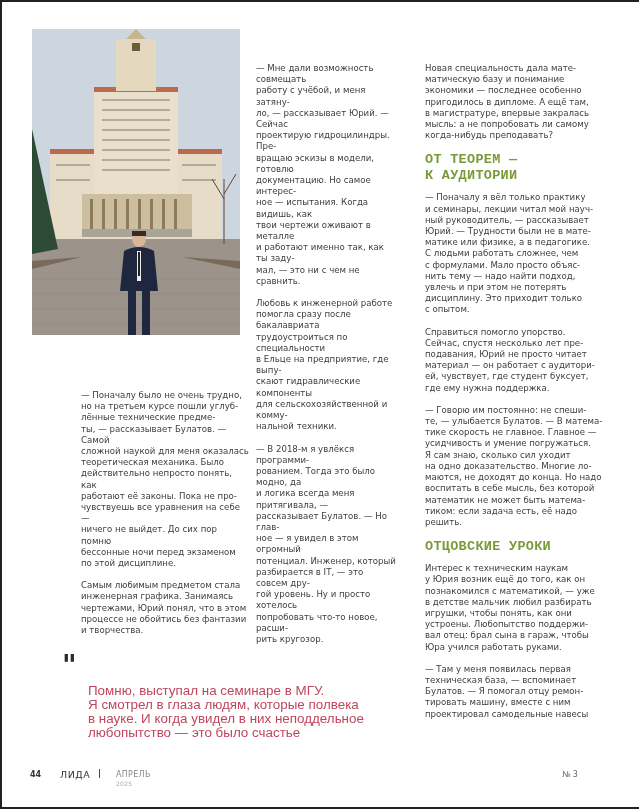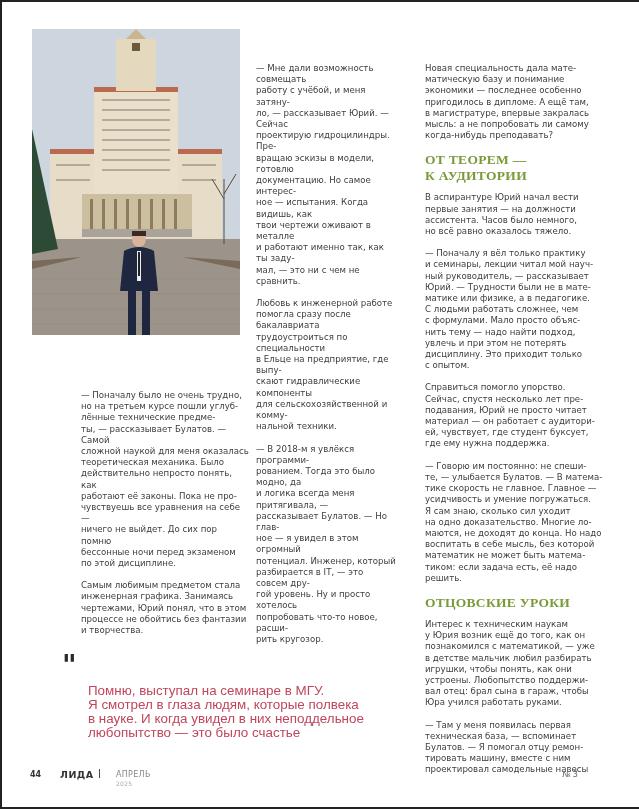--- a/index.html
+++ b/index.html
@@ -20,36 +20,36 @@
   .photo svg { width: 100%; height: 100%; display: block; }
 
   .col { position: absolute; font-size: 8.6px; line-height: 11.2px; color: #3d3d3d; }
   .col p { margin: 0 0 11px 0; white-space: pre-line; }
   .col-1 { left: 81px; top: 390px; width: 168px; }
   .col-2 { left: 256px; top: 63px; width: 140px; }
   .col-3 { left: 425px; top: 63px; width: 210px; }
 
   .sub {
     color: #7a9a3a; font-size: 13.5px; line-height: 16px; margin: 0 0 8px 0;
-    letter-spacing: 0.3px; white-space: pre-line; font-family: Liberation Serif, serif;
+    letter-spacing: 0.3px; white-space: pre-line; font-family: Liberation Mono, monospace;
   }
 
   .quote-mark {
     position: absolute; left: 62px; top: 652px; font-size: 28px; font-weight: bold;
     font-style: italic; color: #2a2a2a; font-family: "DejaVu Serif", serif; line-height: 28px;
   }
   .quote-text {
     position: absolute; left: 88px; top: 684px; width: 300px;
     font-size: 13.4px; line-height: 14px; color: #c0465c; white-space: pre-line;
     font-family: "Liberation Sans", sans-serif;
   }
 
   .footer { position: absolute; left: 30px; top: 770px; height: 12px; font-size: 8px; color: #333; }
   .footer .page-num { position: absolute; left: 0; top: 0; font-weight: bold; }
-  .footer .logo { position: absolute; left: 30px; top: -1px; font-weight: bold; font-size: 9.5px; letter-spacing: 0.5px; }
+  .footer .logo { position: absolute; left: 30px; top: -1px; font-weight: normal; font-size: 9.5px; letter-spacing: 0.5px; }
   .footer .sep { position: absolute; left: 68px; top: -1px; font-weight: bold; }
   .footer .month { position: absolute; left: 86px; top: 0; color: #888; letter-spacing: 0.3px; }
   .footer .year { color: #aaa; font-size: 6px; }
   .issue { position: absolute; left: 562px; top: 770px; font-size: 8px; color: #666; }
 </style>
 </head>
 <body>
 
 <div class="frame-top"></div>
 <div class="frame-left"></div>
@@ -181,24 +181,20 @@
 <div class="col col-3">
   <p>Новая специальность дала мате-
 матическую базу и понимание
 экономики — последнее особенно
 пригодилось в дипломе. А ещё там,
 в магистратуре, впервые закралась
 мысль: а не попробовать ли самому
 когда-нибудь преподавать?</p>
   <h3 class="sub">ОТ ТЕОРЕМ —
 К АУДИТОРИИ</h3>
-  <p>В аспирантуре Юрий начал вести
-первые занятия — на должности
-ассистента. Часов было немного,
-но всё равно оказалось тяжело.</p>
   <p>— Поначалу я вёл только практику
 и семинары, лекции читал мой науч-
 ный руководитель, — рассказывает
 Юрий. — Трудности были не в мате-
 матике или физике, а в педагогике.
 С людьми работать сложнее, чем
 с формулами. Мало просто объяс-
 нить тему — надо найти подход,
 увлечь и при этом не потерять
 дисциплину. Это приходит только

